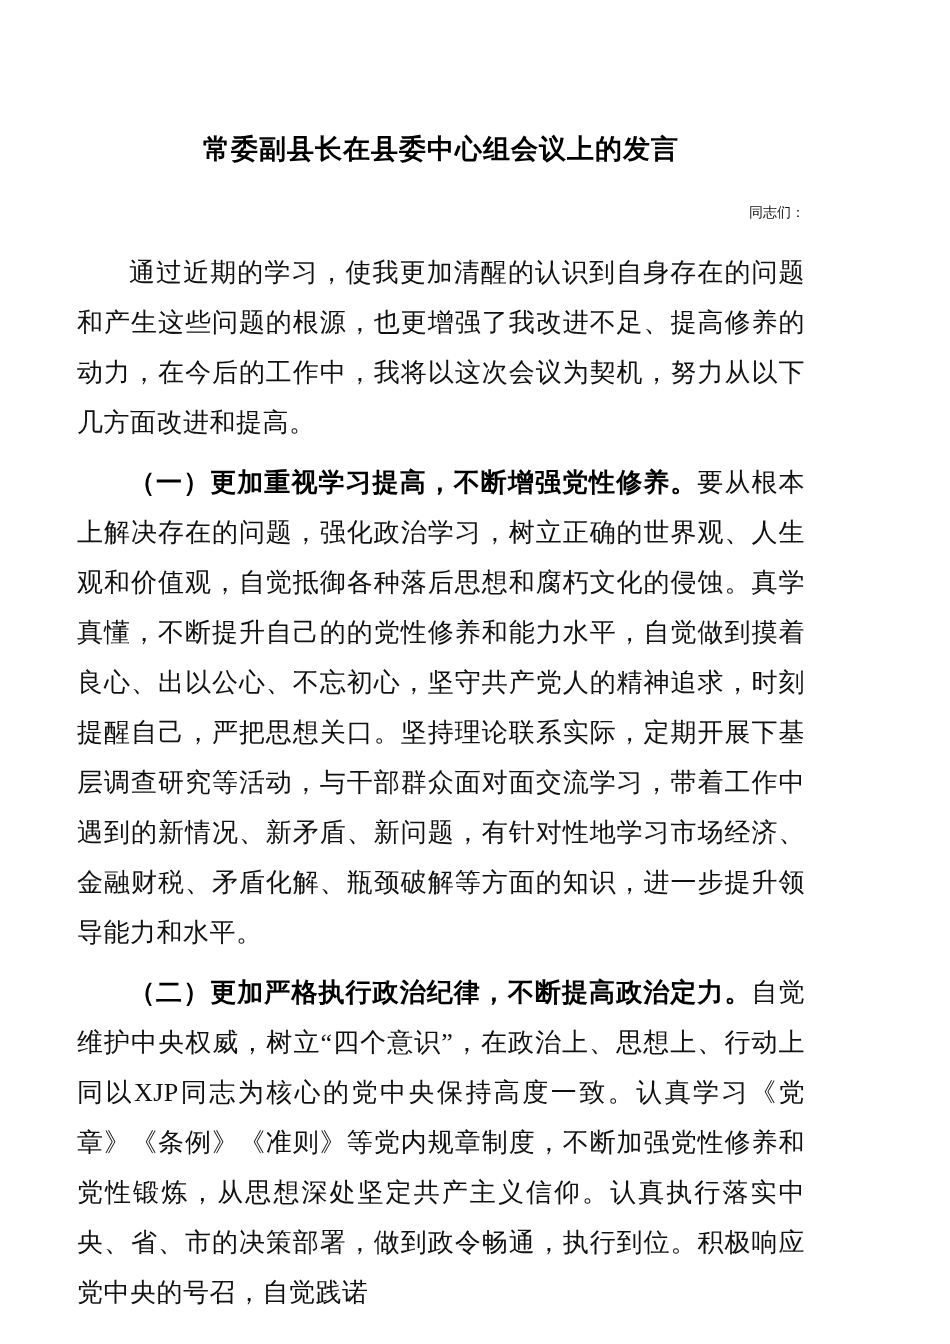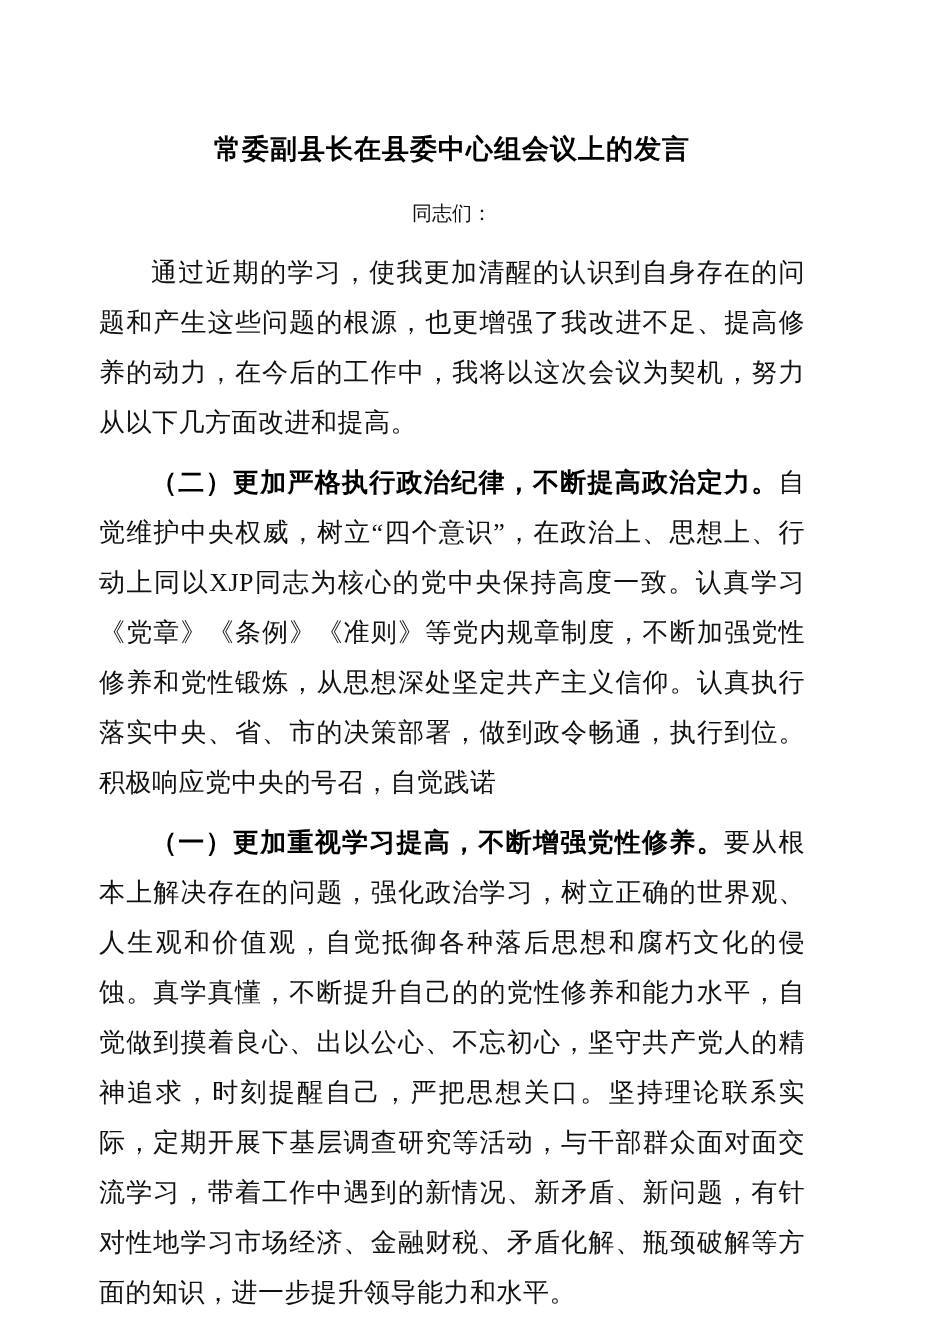--- a/index.html
+++ b/index.html
@@ -10,38 +10,38 @@
   body {
     width: 950px;
     height: 1344px;
     font-family: "Liberation Serif", serif;
     color: #111111;
   }
   .page {
     box-sizing: border-box;
     width: 950px;
     height: 1344px;
-    padding: 130px 145px 40px 99px;
+    padding: 130px 145px 40px 77px;
     background: #ffffff;
     overflow: hidden;
   }
   .doc-title {
     margin: 0 0 20px 0;
     font-size: 27px;
     line-height: 38px;
     font-weight: bold;
     text-align: center;
     letter-spacing: 1px;
     color: #000000;
   }
   .salutation {
     margin: 0 0 10px 0;
-    font-size: 20px;
+    font-size: 14px;
     line-height: 50px;
-    text-align: center;
+    text-align: right;
   }
   .body-para {
     margin: 0 0 10px 0;
     font-size: 26px;
     line-height: 50px;
     text-align: justify;
     text-justify: inter-ideograph;
     text-indent: 2em;
     letter-spacing: 0.5px;
   }
@@ -60,20 +60,20 @@
 
   <h1 class="doc-title">常委副县长在县委中心组会议上的发言</h1>
 
   <p class="salutation">同志们：</p>
 
   <p class="body-para">
     <span>通过近期的学习，使我更加清醒的认识到自身存在的问题和产生这些问题的根源，也更增强了我改进不足、提高修养的动力，在今后的工作中，我将以这次会议为契机，努力从以下几方面改进和提高。</span>
   </p>
 
   <p class="body-para">
-    <span class="section-lead">（二）更加严格执行政治纪律，不断提高政治定力。</span><span>自觉维护中央权威，树立“四个意识”，在政治上、思想上、行动上同以XJP同志为核心的党中央保持高度一致。认真学习《党章》《条例》《准则》等党内规章制度，不断加强党性修养和党性锻炼，从思想深处坚定共产主义信仰。认真执行落实中央、省、市的决策部署，做到政令畅通，执行到位。积极响应党中央的号召，自觉践诺</span>
+    <span class="section-lead">（一）更加重视学习提高，不断增强党性修养。</span><span>要从根本上解决存在的问题，强化政治学习，树立正确的世界观、人生观和价值观，自觉抵御各种落后思想和腐朽文化的侵蚀。真学真懂，不断提升自己的的党性修养和能力水平，自觉做到摸着良心、出以公心、不忘初心，坚守共产党人的精神追求，时刻提醒自己，严把思想关口。坚持理论联系实际，定期开展下基层调查研究等活动，与干部群众面对面交流学习，带着工作中遇到的新情况、新矛盾、新问题，有针对性地学习市场经济、金融财税、矛盾化解、瓶颈破解等方面的知识，进一步提升领导能力和水平。</span>
   </p>
 
   <p class="body-para">
-    <span class="section-lead">（一）更加重视学习提高，不断增强党性修养。</span><span>要从根本上解决存在的问题，强化政治学习，树立正确的世界观、人生观和价值观，自觉抵御各种落后思想和腐朽文化的侵蚀。真学真懂，不断提升自己的的党性修养和能力水平，自觉做到摸着良心、出以公心、不忘初心，坚守共产党人的精神追求，时刻提醒自己，严把思想关口。坚持理论联系实际，定期开展下基层调查研究等活动，与干部群众面对面交流学习，带着工作中遇到的新情况、新矛盾、新问题，有针对性地学习市场经济、金融财税、矛盾化解、瓶颈破解等方面的知识，进一步提升领导能力和水平。</span>
+    <span class="section-lead">（二）更加严格执行政治纪律，不断提高政治定力。</span><span>自觉维护中央权威，树立“四个意识”，在政治上、思想上、行动上同以XJP同志为核心的党中央保持高度一致。认真学习《党章》《条例》《准则》等党内规章制度，不断加强党性修养和党性锻炼，从思想深处坚定共产主义信仰。认真执行落实中央、省、市的决策部署，做到政令畅通，执行到位。积极响应党中央的号召，自觉践诺</span>
   </p>
 
 </div>
 
 </body></html>

